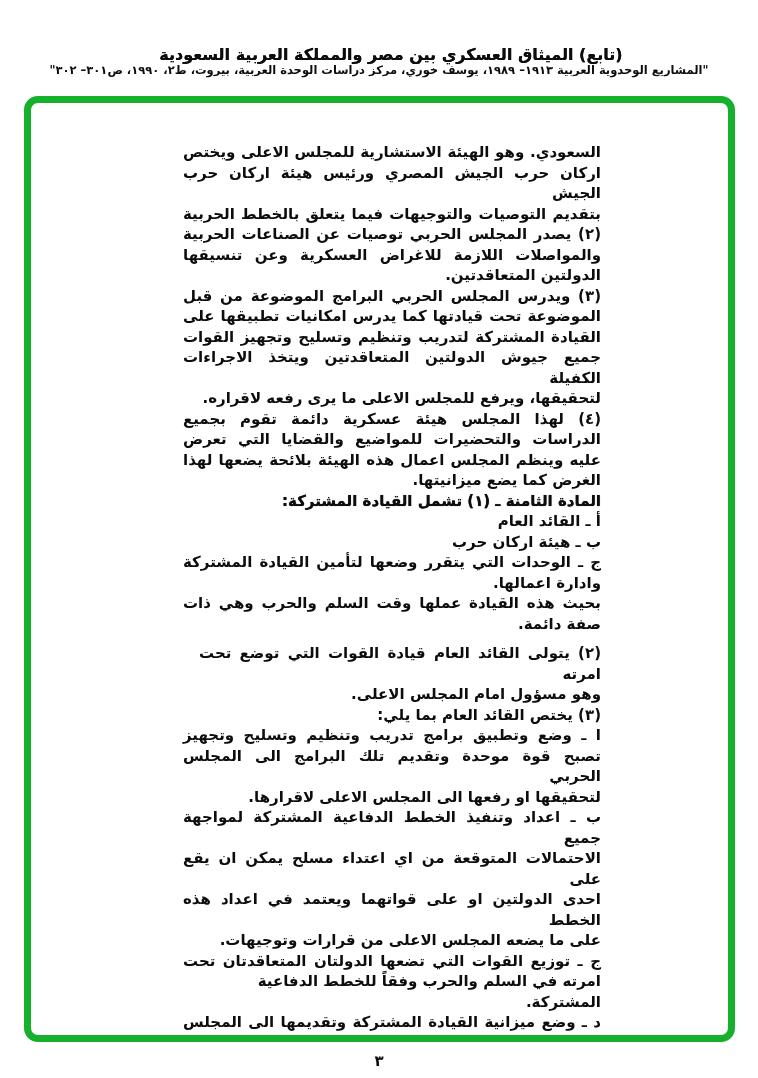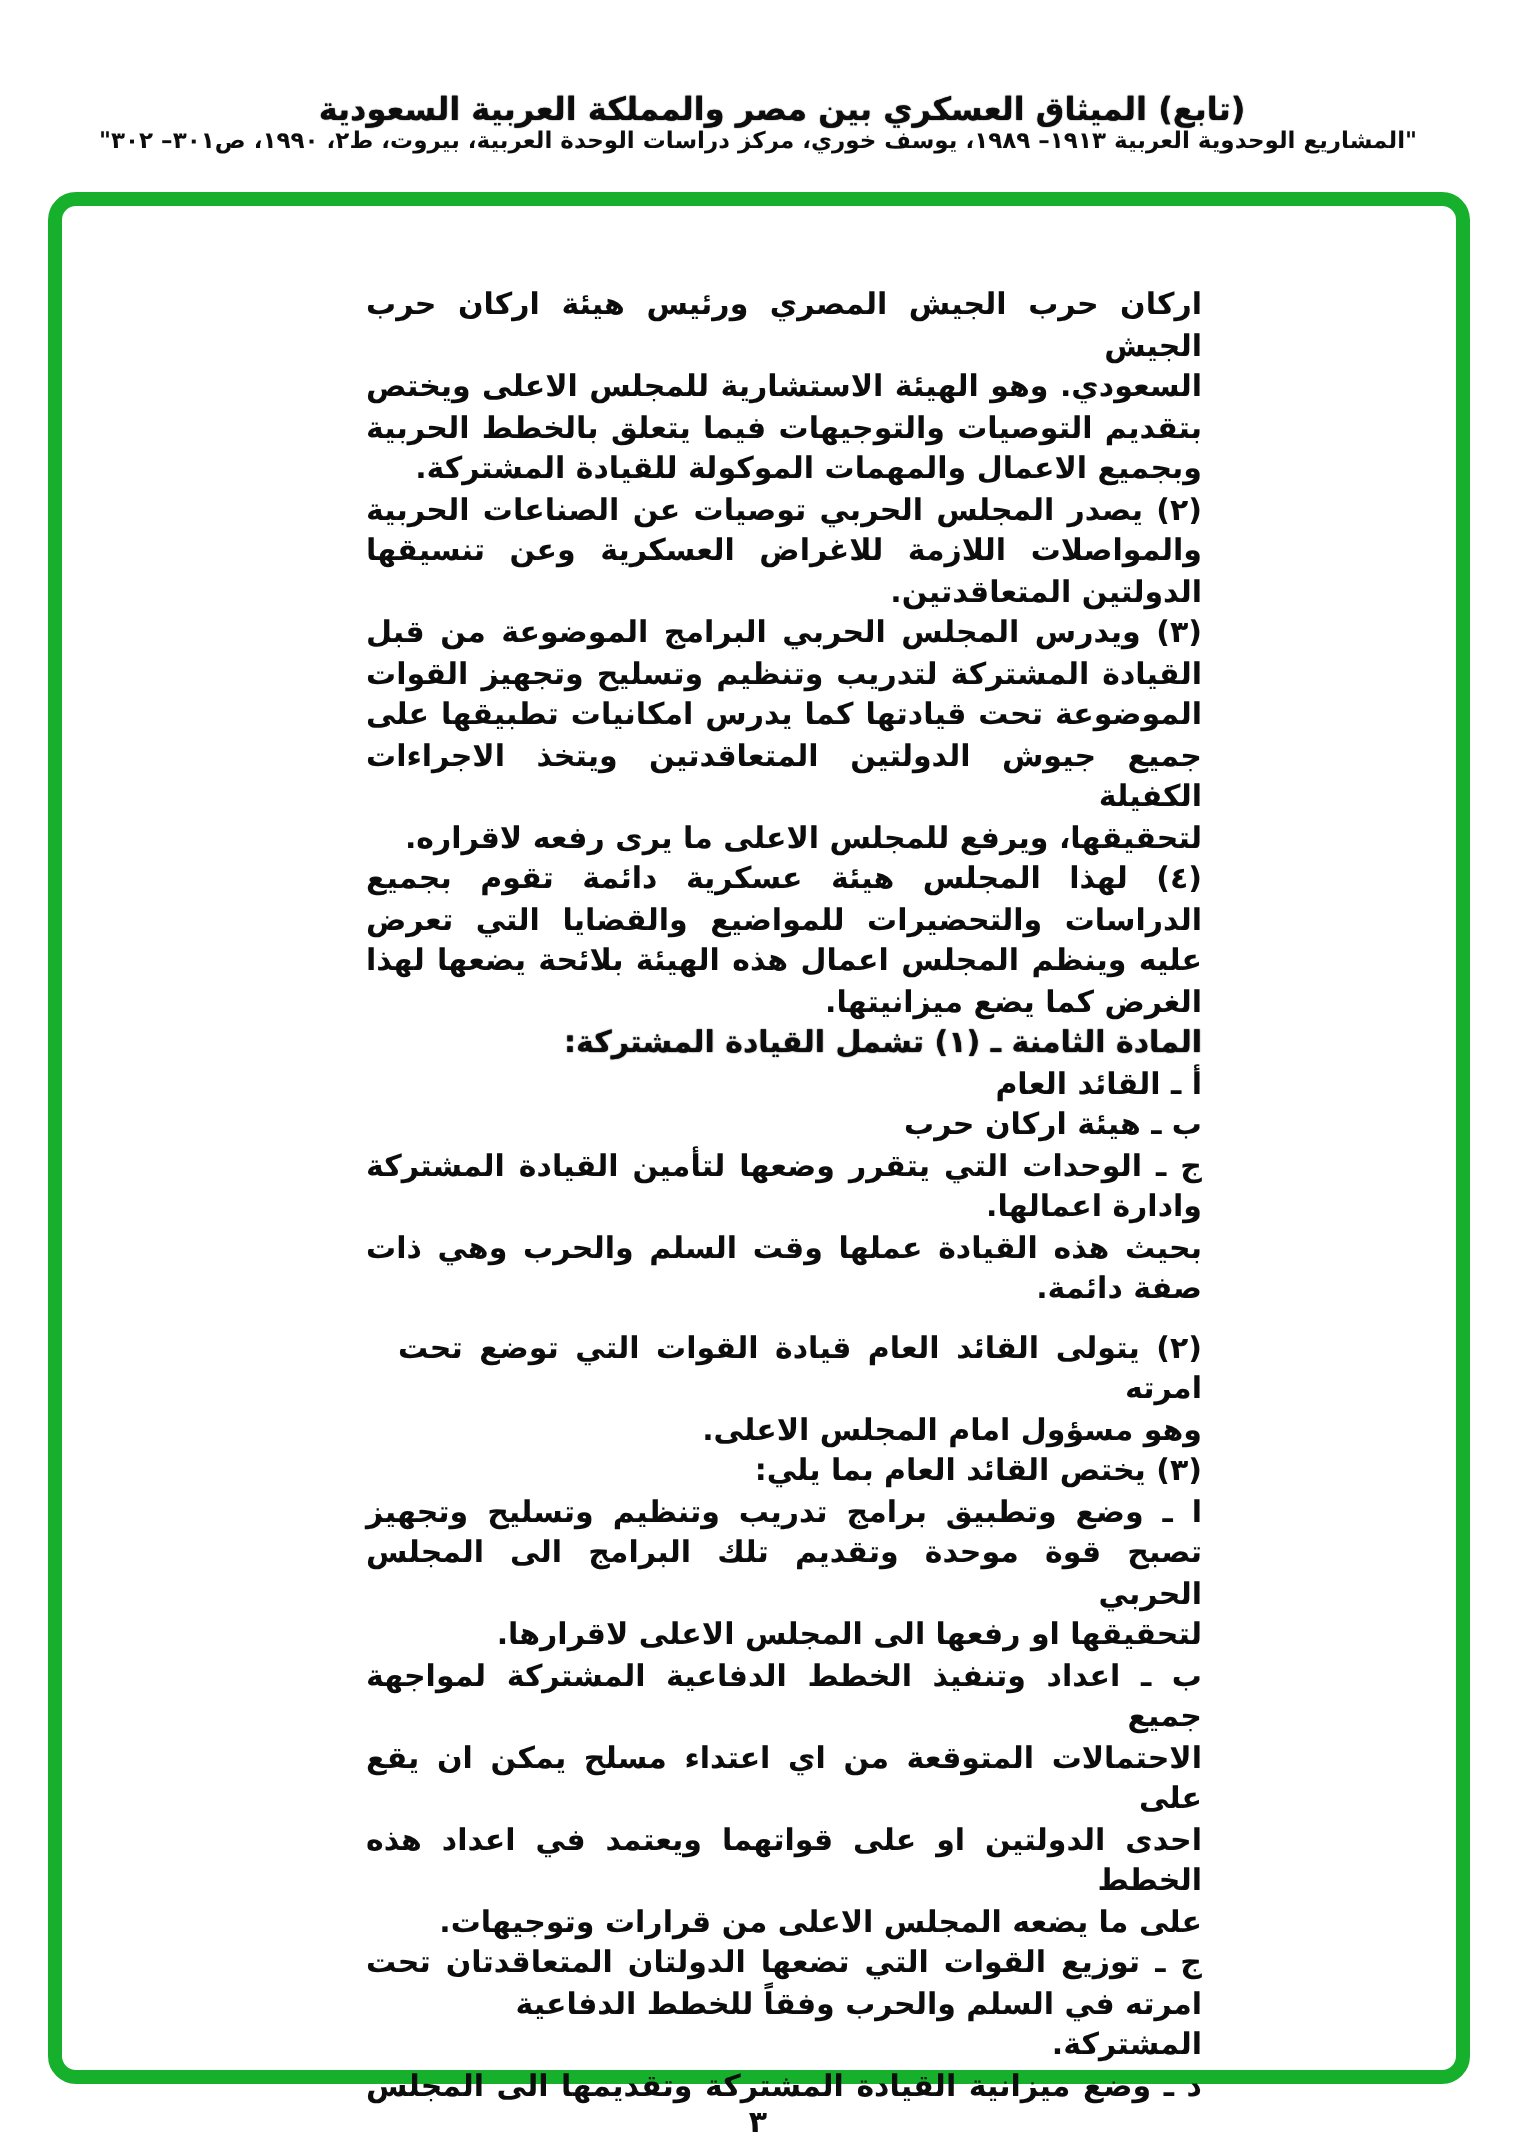--- a/index.html
+++ b/index.html
@@ -94,30 +94,29 @@
 <div class="page">
 
   <h1 class="doc-title">(تابع) الميثاق العسكري بين مصر والمملكة العربية السعودية</h1>
 
   <div class="doc-citation">"المشاريع الوحدوية العربية ١٩١٣– ١٩٨٩، يوسف خوري، مركز دراسات الوحدة العربية، بيروت، ط٢، ١٩٩٠، ص٣٠١– ٣٠٢"</div>
 
   <div class="doc-frame" style="border-color: rgb(22, 176, 44);">
   </div>
 
   <div class="doc-text">
+      <div class="line just">السعودي. وهو الهيئة الاستشارية للمجلس الاعلى ويختص</div>
       <div class="line just">اركان حرب الجيش المصري ورئيس هيئة اركان حرب الجيش</div>
-      <div class="line just">السعودي. وهو الهيئة الاستشارية للمجلس الاعلى ويختص</div>
       <div class="line just">بتقديم التوصيات والتوجيهات فيما يتعلق بالخطط الحربية</div>
-      <div class="line endline">وبجميع الاعمال والمهمات الموكولة للقيادة المشتركة.</div>
       <div class="line just">(٢) يصدر المجلس الحربي توصيات عن الصناعات الحربية</div>
       <div class="line just">والمواصلات اللازمة للاغراض العسكرية وعن تنسيقها</div>
       <div class="line endline">الدولتين المتعاقدتين.</div>
       <div class="line just">(٣) ويدرس المجلس الحربي البرامج الموضوعة من قبل</div>
+      <div class="line just">الموضوعة تحت قيادتها كما يدرس امكانيات تطبيقها على</div>
       <div class="line just">القيادة المشتركة لتدريب وتنظيم وتسليح وتجهيز القوات</div>
-      <div class="line just">الموضوعة تحت قيادتها كما يدرس امكانيات تطبيقها على</div>
       <div class="line just">جميع جيوش الدولتين المتعاقدتين ويتخذ الاجراءات الكفيلة</div>
       <div class="line endline">لتحقيقها، ويرفع للمجلس الاعلى ما يرى رفعه لاقراره.</div>
       <div class="line just">(٤) لهذا المجلس هيئة عسكرية دائمة تقوم بجميع</div>
       <div class="line just">الدراسات والتحضيرات للمواضيع والقضايا التي تعرض</div>
       <div class="line just">عليه وينظم المجلس اعمال هذه الهيئة بلائحة يضعها لهذا</div>
       <div class="line endline">الغرض كما يضع ميزانيتها.</div>
       <div class="line endline head">المادة الثامنة ـ (١) تشمل القيادة المشتركة:</div>
       <div class="line endline">أ ـ القائد العام</div>
       <div class="line endline">ب ـ هيئة اركان حرب</div>
       <div class="line just">ج ـ الوحدات التي يتقرر وضعها لتأمين القيادة المشتركة</div>

